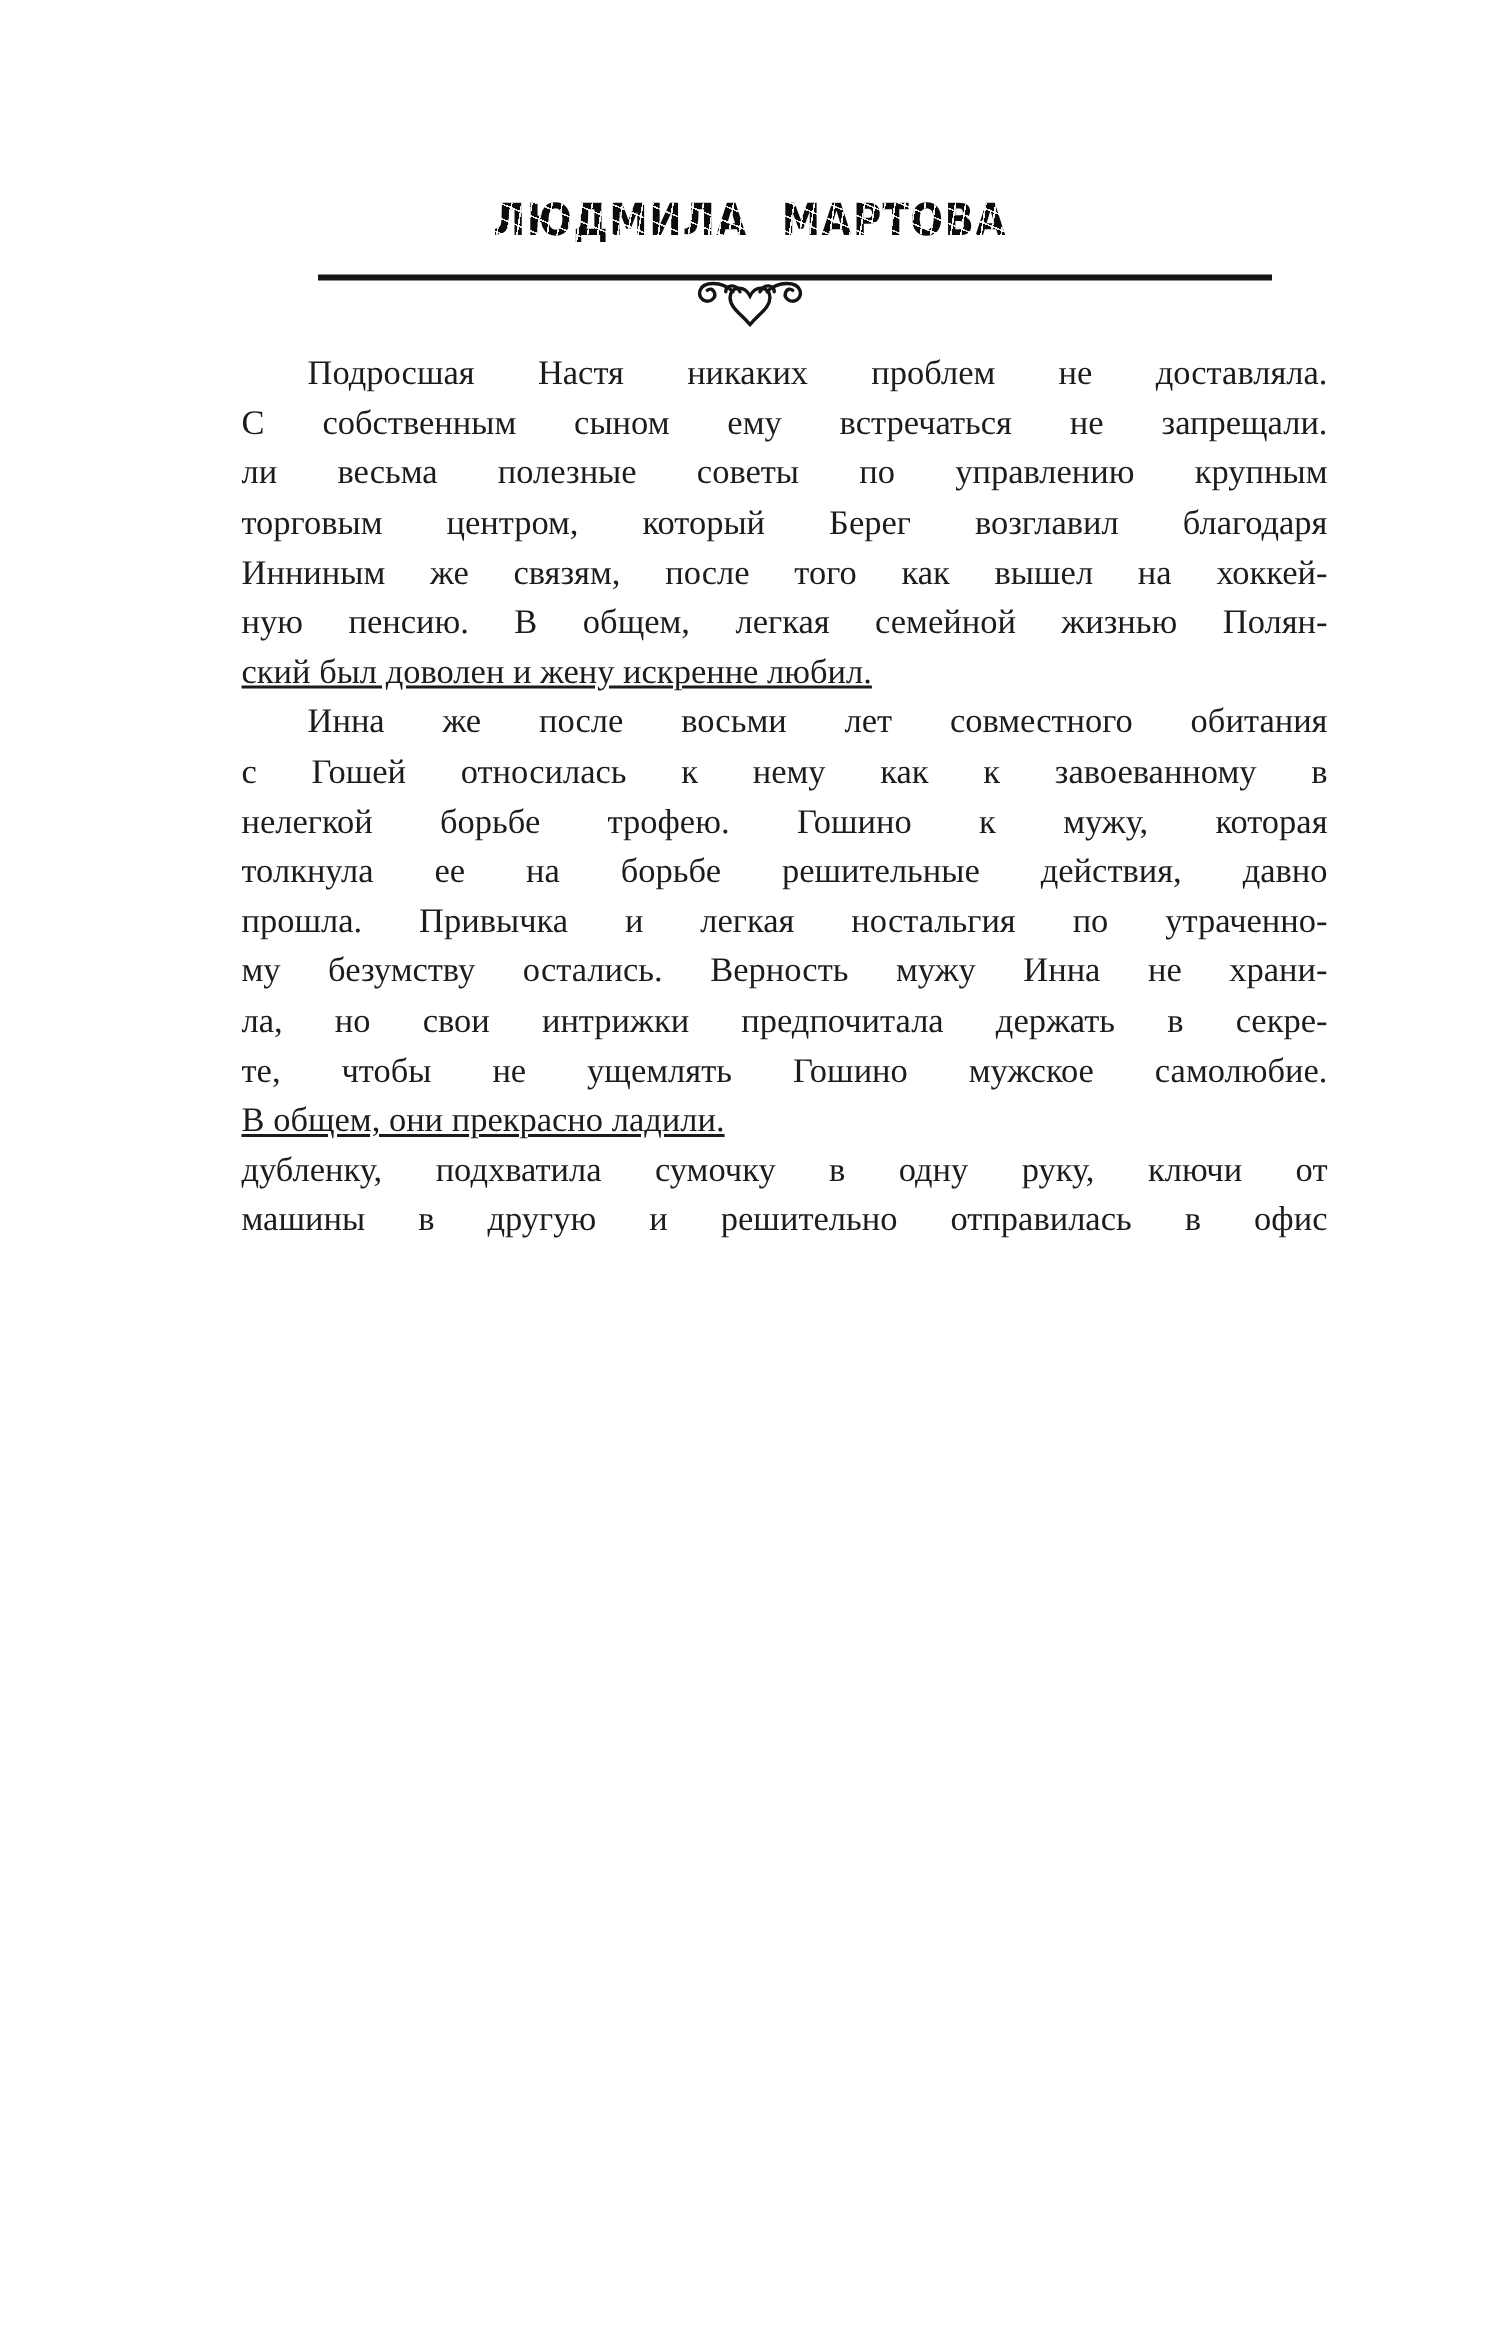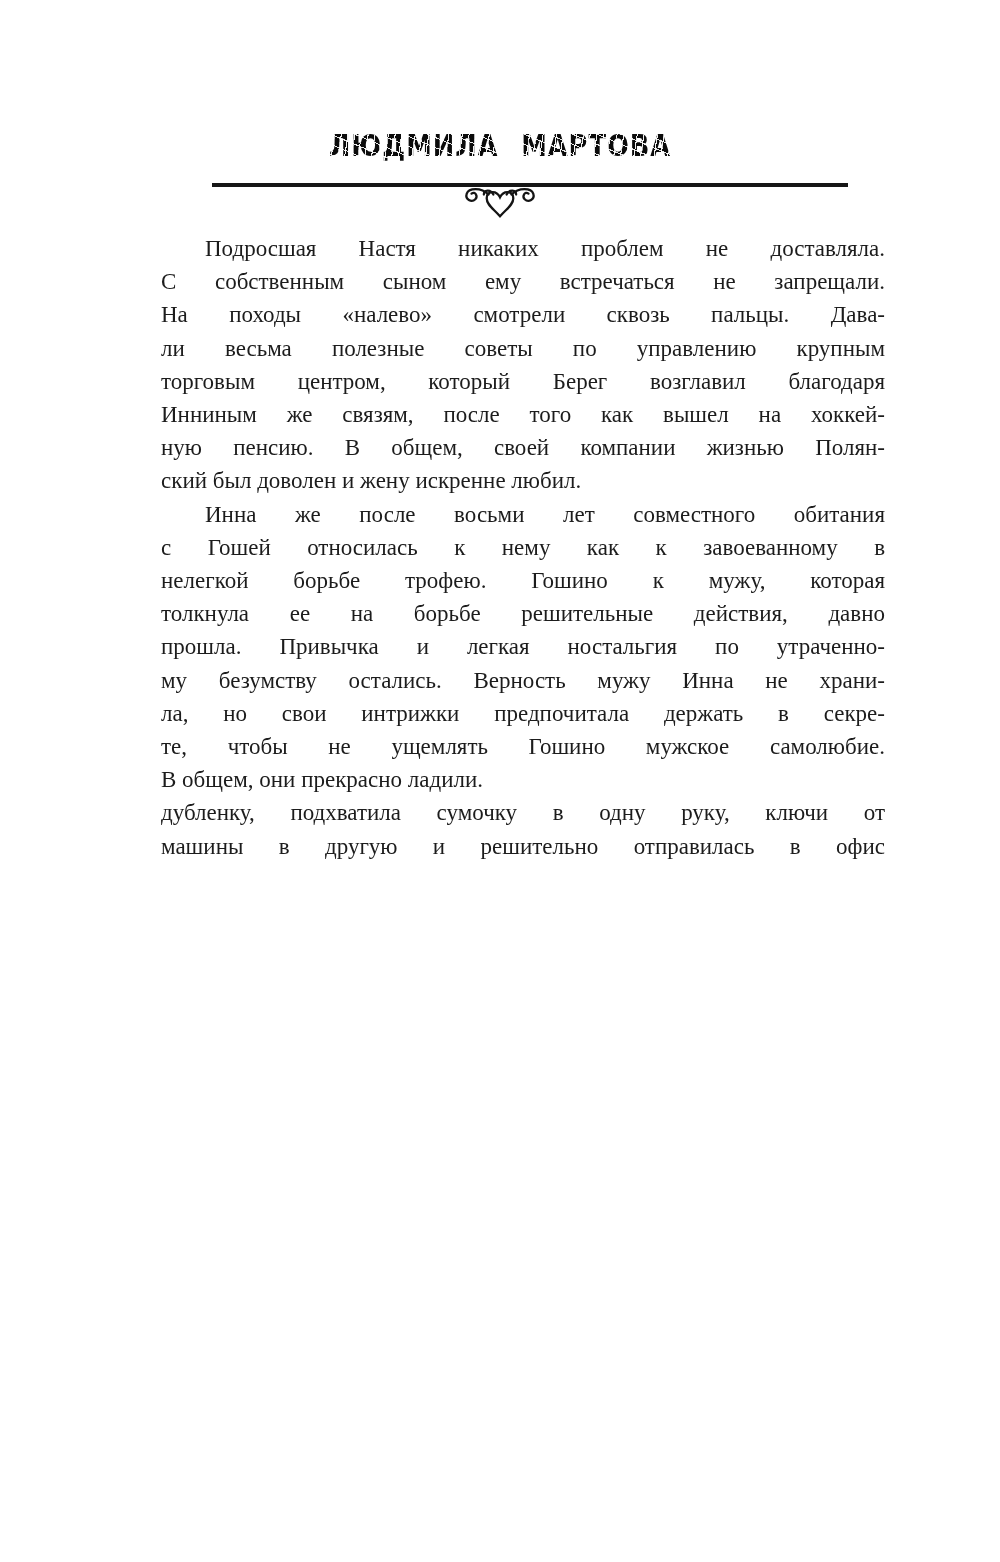--- a/index.html
+++ b/index.html
@@ -71,21 +71,21 @@
     font-size: 23px;
     line-height: 33.2px;
     color: #1c1c1c;
   }
   .line {
     text-align: justify;
     text-align-last: justify;
     white-space: normal;
   }
   .line.first { text-indent: 44px; }
-  .line.last  { text-align-last: left; }
+  .line.last  { text-align-last: left; text-decoration: underline; }
 </style>
 </head>
 <body>
 
 <div class="page">
 
   <div class="author-title">ЛЮДМИЛА МАРТОВА</div>
 
   <div class="divider-rule" style="background: rgb(22, 22, 22);"></div>
 
@@ -97,25 +97,24 @@
         <path d="M57 10 C60 4 67 5 67 10"></path>
         <path d="M38 10 C30 2 17 3 15 9 C13 15 20 19 24 15 C27 12 24 6 20 9"></path>
         <path d="M62 10 C70 2 83 3 85 9 C87 15 80 19 76 15 C73 12 76 6 80 9"></path>
       </g>
     </svg>
   </div>
 
   <div class="text-block" style="color: rgb(28, 28, 28);">
       <div class="line first">Подросшая Настя никаких проблем не доставляла.</div>
       <div class="line">С собственным сыном ему встречаться не запрещали.</div>
-      <div class="line">На походы «налево» смотрели сквозь пальцы. Дава-</div>
       <div class="line">ли весьма полезные советы по управлению крупным</div>
       <div class="line">торговым центром, который Берег возглавил благодаря</div>
       <div class="line">Инниным же связям, после того как вышел на хоккей-</div>
-      <div class="line">ную пенсию. В общем, своей компании жизнью Полян-</div>
+      <div class="line">ную пенсию. В общем, легкая семейной жизнью Полян-</div>
       <div class="line last">ский был доволен и жену искренне любил.</div>
       <div class="line first">Инна же после восьми лет совместного обитания</div>
       <div class="line">с Гошей относилась к нему как к завоеванному в</div>
       <div class="line">нелегкой борьбе трофею. Гошино к мужу, которая</div>
       <div class="line">толкнула ее на борьбе решительные действия, давно</div>
       <div class="line">прошла. Привычка и легкая ностальгия по утраченно-</div>
       <div class="line">му безумству остались. Верность мужу Инна не храни-</div>
       <div class="line">ла, но свои интрижки предпочитала держать в секре-</div>
       <div class="line">те, чтобы не ущемлять Гошино мужское самолюбие.</div>
       <div class="line last">В общем, они прекрасно ладили.</div>

